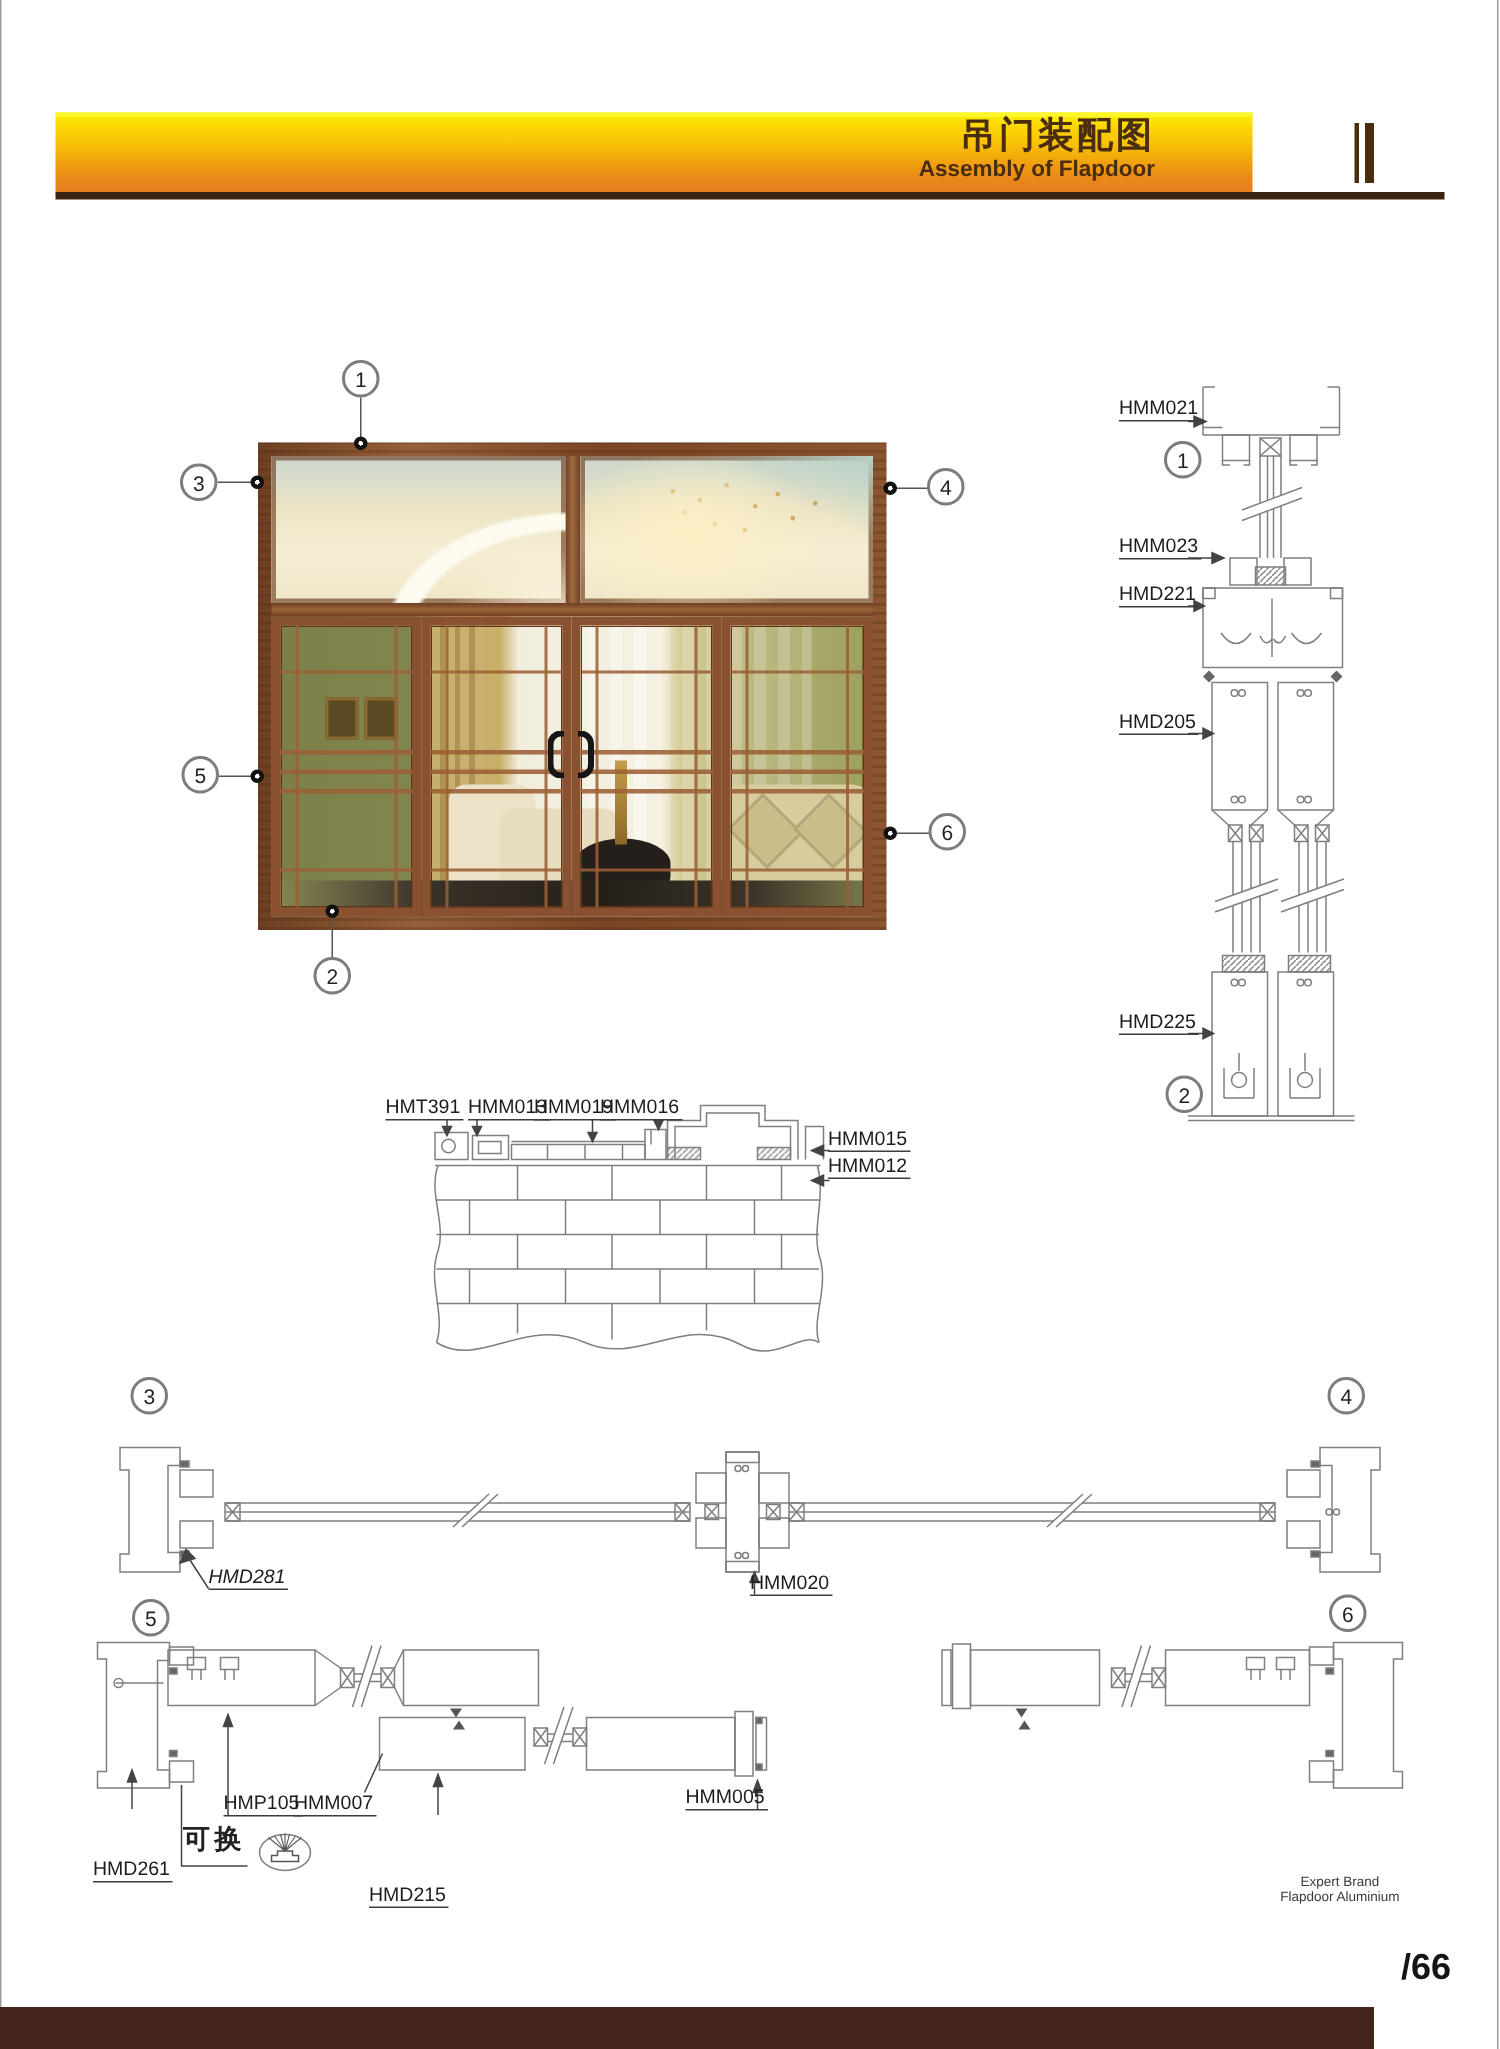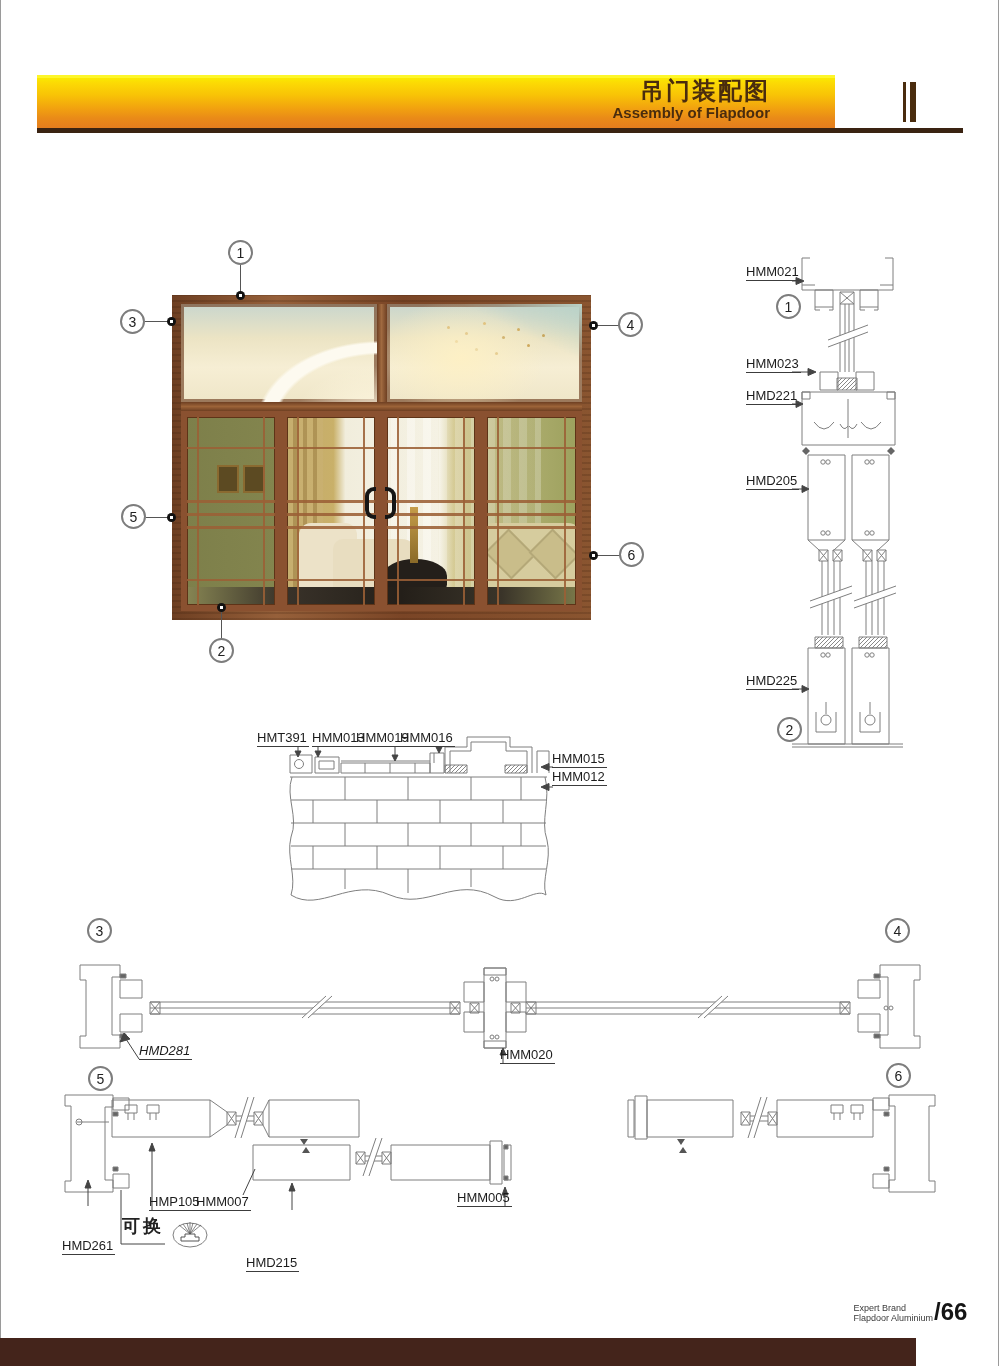--- a/index.html
+++ b/index.html
@@ -55,21 +55,21 @@
   .sofa2{position:absolute;left:298px;top:112px;width:103px;height:80px;background:#d6cc9e;border-radius:14px 14px 0 0;}
   .pillow{position:absolute;width:34px;height:30px;background:#c9bd8a;border:2px solid #b4a878;transform:rotate(45deg);}
   .panel{position:absolute;top:0;height:200px;border:6px solid #8a5130;box-sizing:border-box;box-shadow:inset 0 0 0 1px #5e3317;}
   .gl{position:absolute;background:rgba(155,96,53,.88);}
   .handle{position:absolute;top:76px;width:11px;height:32px;border:4px solid #151515;box-sizing:border-box;}
   .h-left{border-radius:9px 0 0 9px;border-right:0;}
   .h-right{border-radius:0 9px 9px 0;border-left:0;}
   
   #note-replaceable{position:absolute;left:122px;top:1214px;font-size:18px;font-weight:bold;color:#222;letter-spacing:3px;}
   
-  #brand{position:absolute;right:67px;top:1303px;text-align:left;font-size:9px;line-height:10px;color:#3a3a3a;}
+  #brand{position:absolute;right:67px;top:1249px;text-align:center;font-size:9px;line-height:10px;color:#3a3a3a;}
   #pagenum{position:absolute;left:934px;top:1298px;font-size:24px;font-weight:800;color:#151515;}
   #footer-bar{position:absolute;left:0;top:1338px;width:916px;height:28px;background:#44241b;}
 </style>
 </head>
 <body>
 
 <div id="page">
   <div class="edge" style="left:0"></div>
   <div class="edge" style="left:998px"></div>
 

